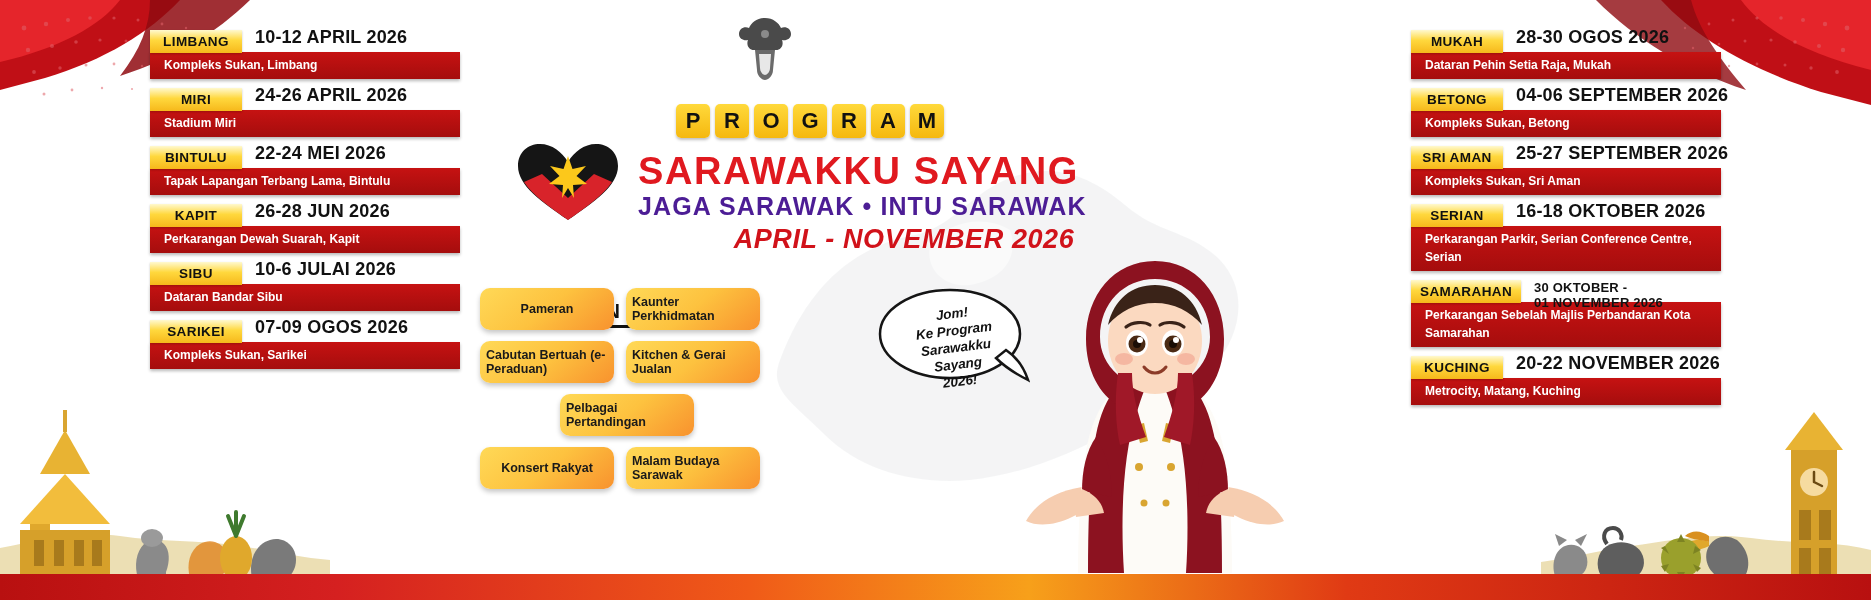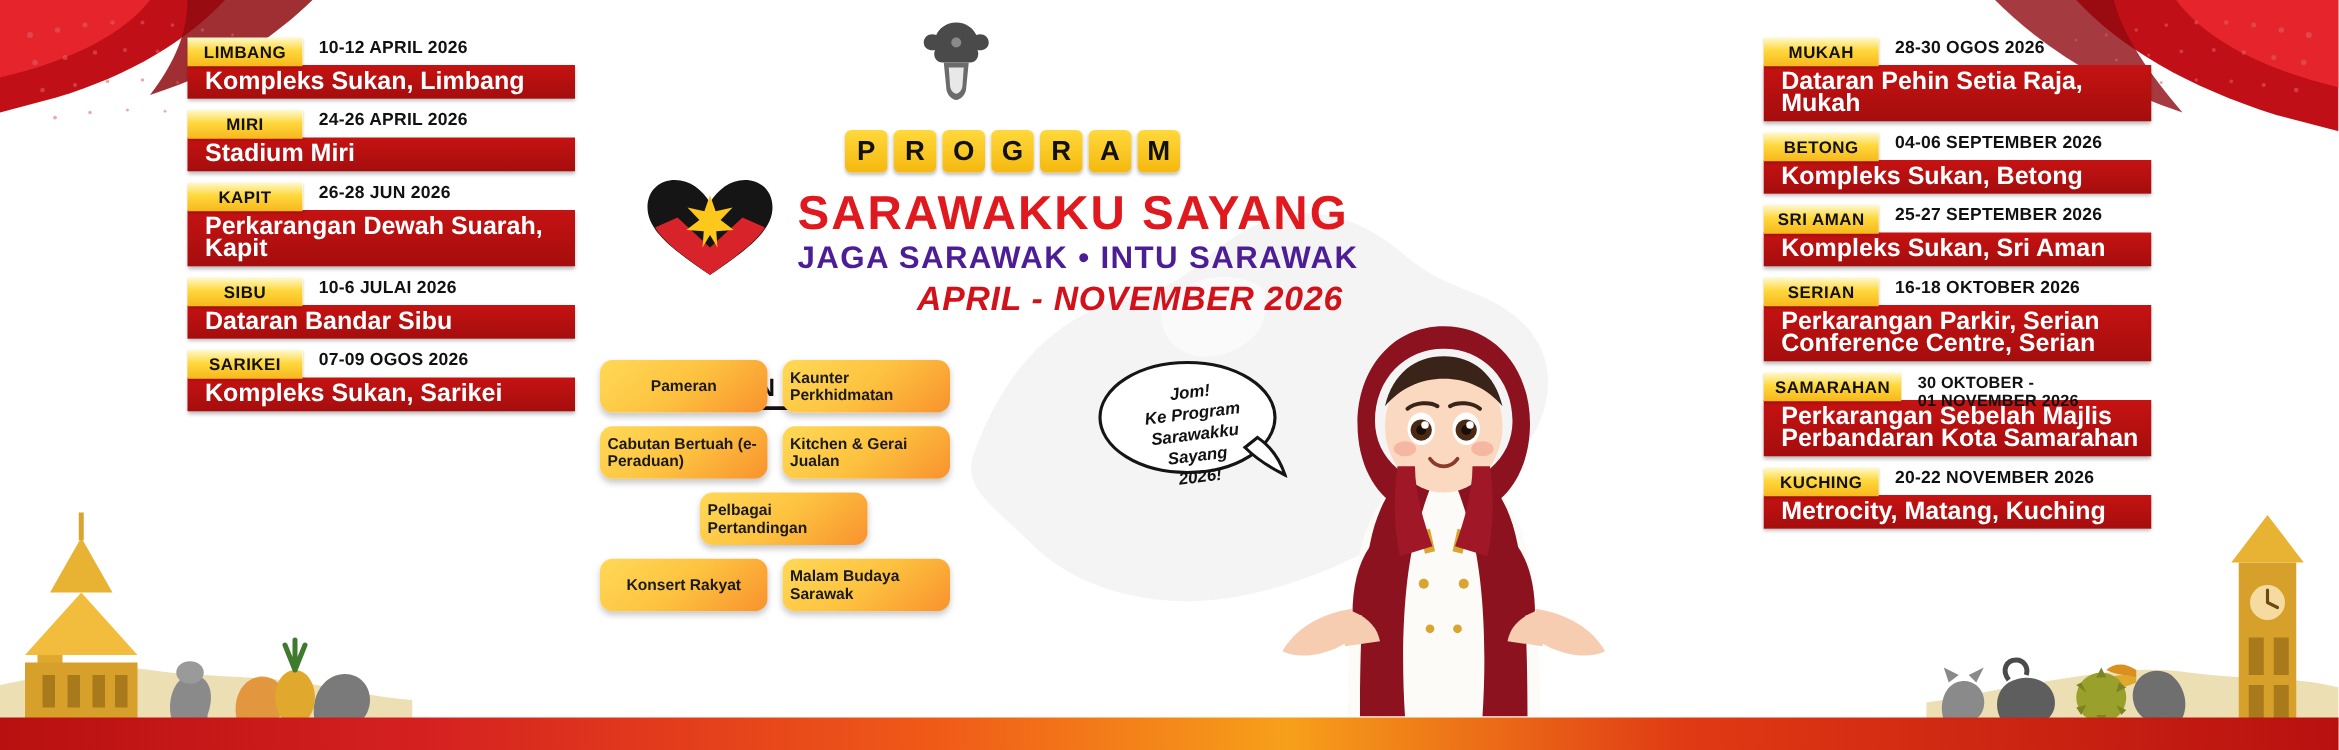--- a/index.html
+++ b/index.html
@@ -45,28 +45,28 @@
   .col-right .event-head { flex-direction:row; }
   .chip {
     min-width:92px; height:23px; line-height:23px;
     background:linear-gradient(180deg,#fff9cf 0%,#ffd83d 45%,#f6b81b 100%);
     font-size:13.5px; font-weight:bold; color:#111;
     text-align:center; letter-spacing:.4px;
     padding:0 9px; white-space:nowrap;
     box-shadow:0 1px 2px rgba(0,0,0,.22);
   }
   .date {
-    font-size:14px; font-weight:bold; color:#111;
+    font-size:18px; font-weight:bold; color:#111;
     padding-left:13px; white-space:nowrap; letter-spacing:.2px;
     line-height:15px;
   }
   .date.two-line { font-size:13px; line-height:15px; }
   .venue {
     background:linear-gradient(180deg,#c61212 0%,#a50d0d 100%);
-    color:#fff; font-size:20px; font-weight:bold;
+    color:#fff; font-size:12px; font-weight:bold;
     padding:4px 10px 5px 14px; line-height:18px;
     box-shadow:0 2px 3px rgba(0,0,0,.28);
     margin-top:-2px;
   }
   .col-right .venue { text-align:left; }
 
   
   .center { position:absolute; left:480px; top:0; width:700px; height:600px; z-index:5; }
 
   .crest { position:absolute; left:255px; top:14px; width:60px; height:68px; }
@@ -234,20 +234,27 @@
     </div>
     <div class="event">
       <div class="event-head">
         <div class="chip">MIRI</div>
         <div class="date">24-26 APRIL 2026</div>
       </div>
       <div class="venue">Stadium Miri</div>
     </div>
     <div class="event">
       <div class="event-head">
+        <div class="chip">BINTULU</div>
+        <div class="date">22-24 MEI 2026</div>
+      </div>
+      <div class="venue">Tapak Lapangan Terbang Lama, Bintulu</div>
+    </div>
+    <div class="event">
+      <div class="event-head">
         <div class="chip">KAPIT</div>
         <div class="date">26-28 JUN 2026</div>
       </div>
       <div class="venue">Perkarangan Dewah Suarah, Kapit</div>
     </div>
     <div class="event">
       <div class="event-head">
         <div class="chip">SIBU</div>
         <div class="date">10-6 JULAI 2026</div>
       </div>

